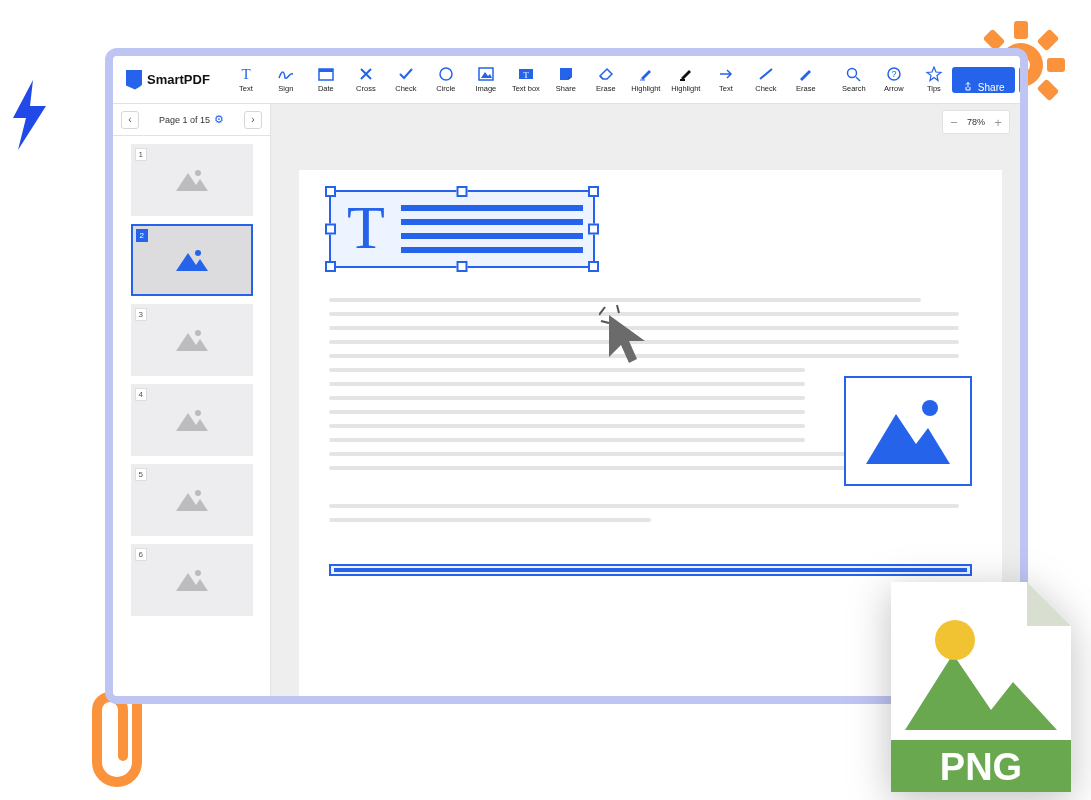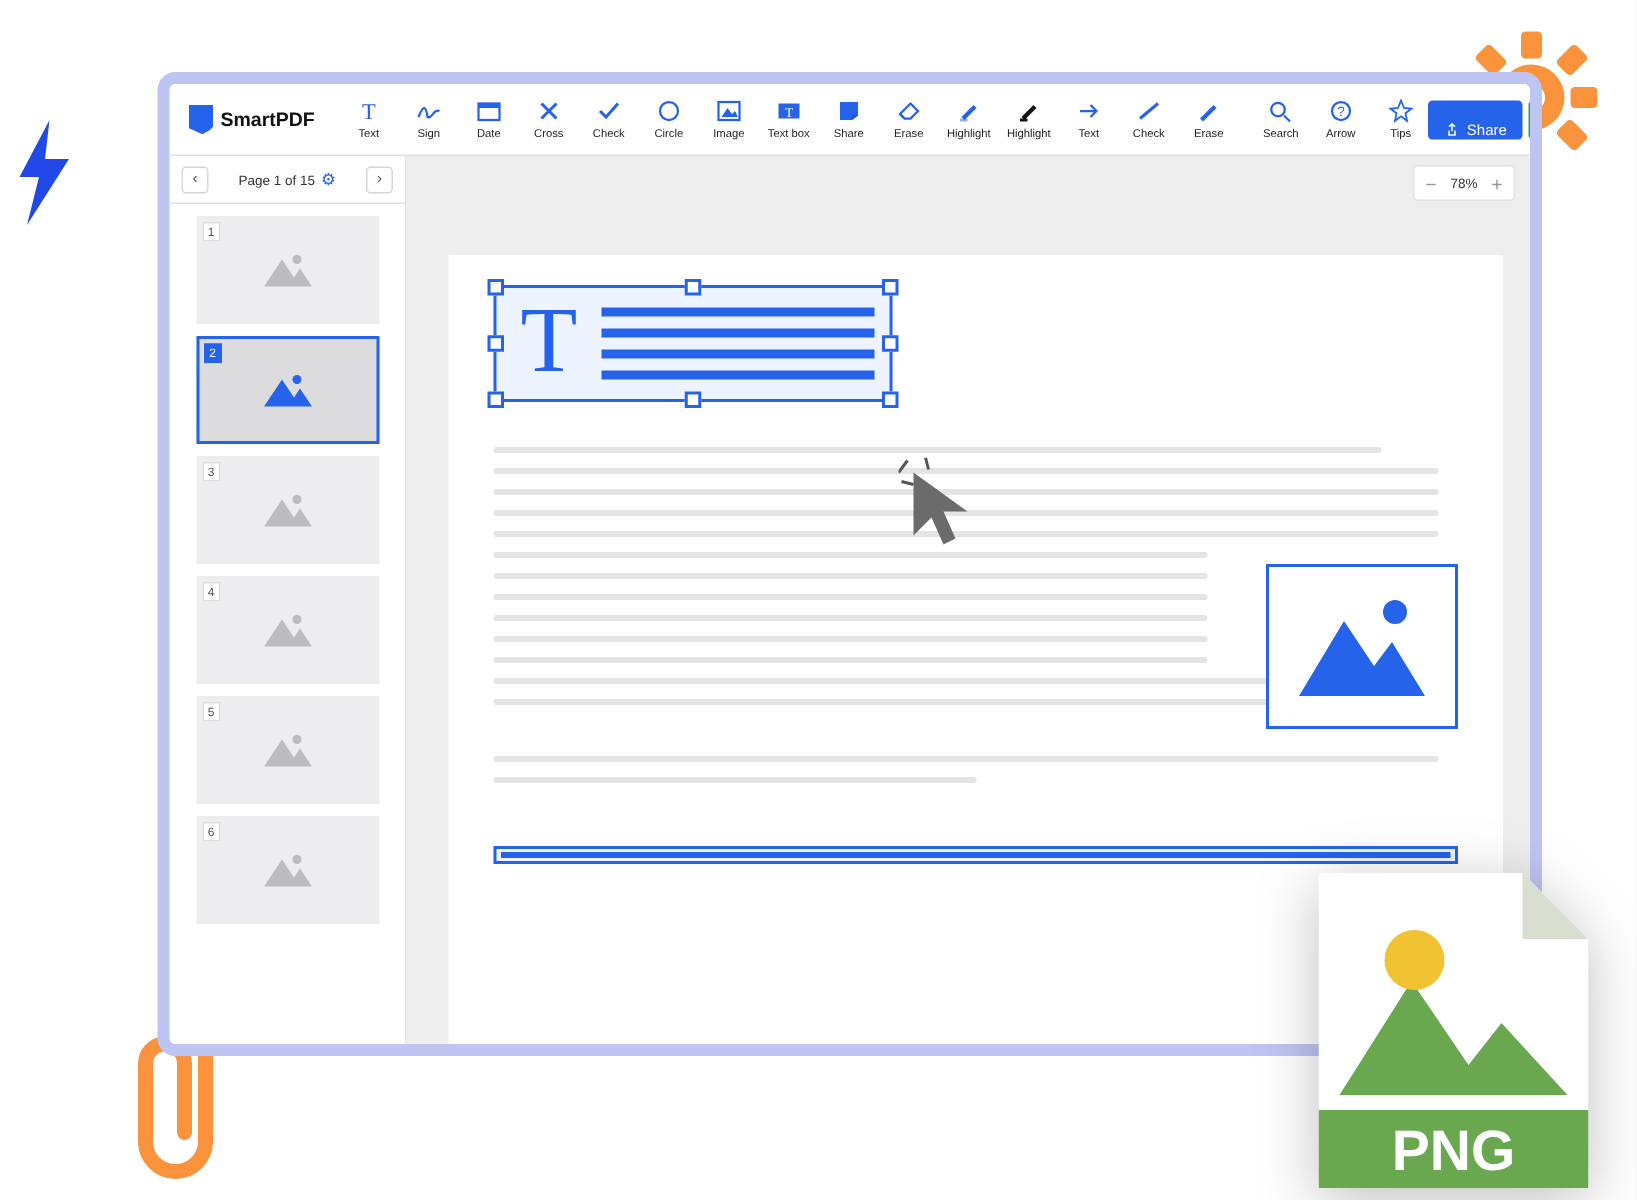--- a/index.html
+++ b/index.html
@@ -136,21 +136,21 @@
   }
   .selbar div { flex:1; height:4px; background:#2563eb; }
   .cursor{
     position:absolute; top:135px; left:300px;
   }
   
   .gear-deco{ position:absolute; top:15px; right:20px;}
   .bolt{ position:absolute; top:80px; left:8px;}
   .clip{ position:absolute; bottom:0; left:75px;}
   .png-badge{
-    position:absolute; bottom:8px; right:32px;
+    position:absolute; bottom:8px; right:20px;
     width:180px; height:210px;
     filter: drop-shadow(0 8px 20px rgba(0,0,0,0.25));
   }
   .mtn-sm svg { display:block; }
 </style>
 </head>
 <body>
 
 <div class="gear-deco">
   <svg width="100" height="100" viewBox="0 0 100 100">

